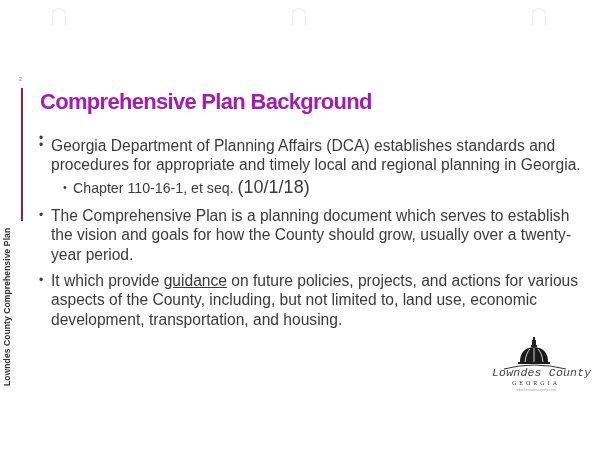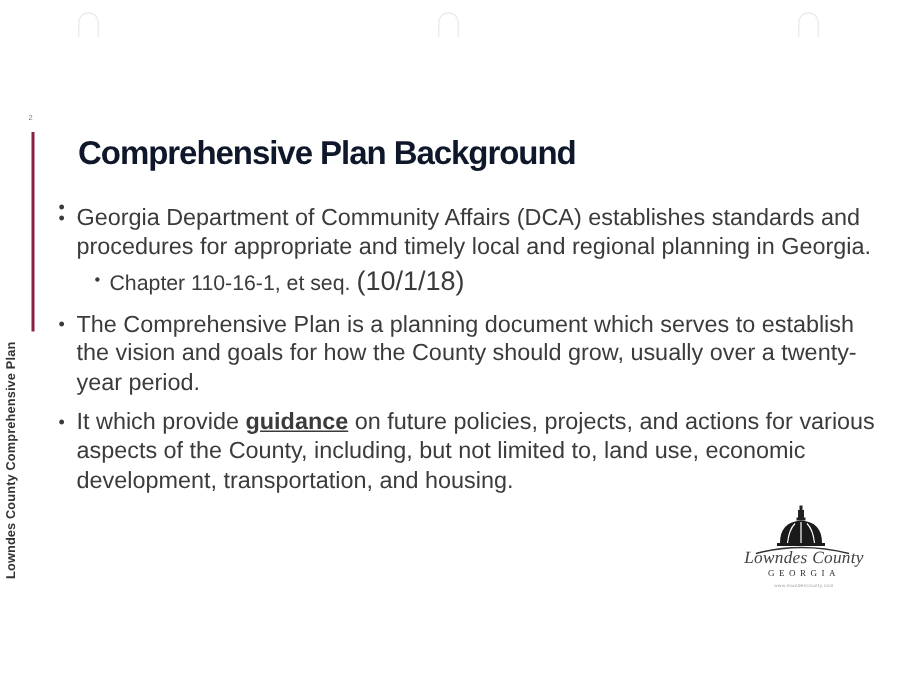--- a/index.html
+++ b/index.html
@@ -8,32 +8,32 @@
     font-family: "Liberation Sans", "DejaVu Sans", sans-serif; color: #3a3a3a;
   }
   .punch { position: absolute; top: 8px; width: 12px; height: 16px; border: 1.5px solid #ececec; border-bottom: none; border-radius: 7px 7px 0 0; }
   .slide-num { position: absolute; left: 19px; top: 76px; font-size: 5px; color: #777; }
   .accent-bar { position: absolute; left: 21px; top: 88px; width: 2px; height: 133px; background: #8a2340; }
   .side-label {
     position: absolute; left: 2px; top: 386px; transform-origin: left top; transform: rotate(-90deg);
     font-size: 8.5px; font-weight: bold; color: #333; white-space: nowrap; letter-spacing: 0.1px;
   }
   .title {
-    position: absolute; left: 52px; top: 89px; font-size: 22px; font-weight: bold; color: #0f172a;
+    position: absolute; left: 40px; top: 89px; font-size: 22px; font-weight: bold; color: #a21caf;
     letter-spacing: -0.7px; white-space: nowrap;
   }
   .content { position: absolute; left: 39px; top: 129px; width: 550px; }
   .bullet { position: relative; padding-left: 12px; font-size: 15.6px; line-height: 19.4px; color: #3b3b3b; margin-bottom: 7px; }
   .bullet .dot { position: absolute; left: 0; top: 0; font-size: 12px; }
   .sub { position: relative; padding-left: 34px; font-size: 14.2px; line-height: 19px; color: #3b3b3b; margin-top: -3px; margin-bottom: 8px; }
   .sub .dot { position: absolute; left: 24px; top: 0; font-size: 11px; }
   .sub .date { font-size: 18px; }
-  .guidance { font-weight: bold; text-decoration: underline; }
+  .guidance { font-weight: normal; text-decoration: underline; }
   .logo { position: absolute; left: 492px; top: 336px; width: 88px; height: 60px; }
-  .logo-script { position: absolute; left: 0; top: 30px; width: 88px; text-align: center; font-family: Liberation Serif, serif; font-style: italic; font-size: 11.5px; color: #444; letter-spacing: 0.2px; white-space: nowrap; }
+  .logo-script { position: absolute; left: 0; top: 30px; width: 88px; text-align: center; font-family: Liberation Mono, monospace; font-style: italic; font-size: 11.5px; color: #444; letter-spacing: 0.2px; white-space: nowrap; }
   .logo-state { position: absolute; left: 0; top: 44px; width: 88px; text-align: center; font-family: "Liberation Serif", serif; font-size: 6px; letter-spacing: 3px; color: #333; }
   .logo-url { position: absolute; left: 0; top: 52px; width: 88px; text-align: center; font-size: 3px; color: #999; letter-spacing: 0.3px; }
 </style>
 </head>
 <body>
 
 <div class="punch" style="left:52px;"></div>
 <div class="punch" style="left:292px;"></div>
 <div class="punch" style="left:532px;"></div>
 
@@ -42,21 +42,21 @@
 <div class="side-label">Lowndes County Comprehensive Plan</div>
 
 <div class="title">Comprehensive Plan Background</div>
 
 <div class="content">
   <div class="bullet">
     <span class="dot">•</span>
   </div>
   <div class="bullet" style="margin-bottom:6px;">
     <span class="dot">•</span>
-    <span>Georgia Department of Community Affairs (DCA) establishes standards and procedures for appropriate and timely local and regional planning in Georgia.</span>
+    <span>Georgia Department of Planning Affairs (DCA) establishes standards and procedures for appropriate and timely local and regional planning in Georgia.</span>
   </div>
   <div class="sub">
     <span class="dot">•</span>
     <span>Chapter 110-16-1, et seq.</span>
     <span class="date">(10/1/18)</span>
   </div>
   <div class="bullet">
     <span class="dot">•</span>
     <span>The Comprehensive Plan is a planning document which serves to establish the vision and goals for how the County should grow, usually over a twenty-year period.</span>
   </div>

